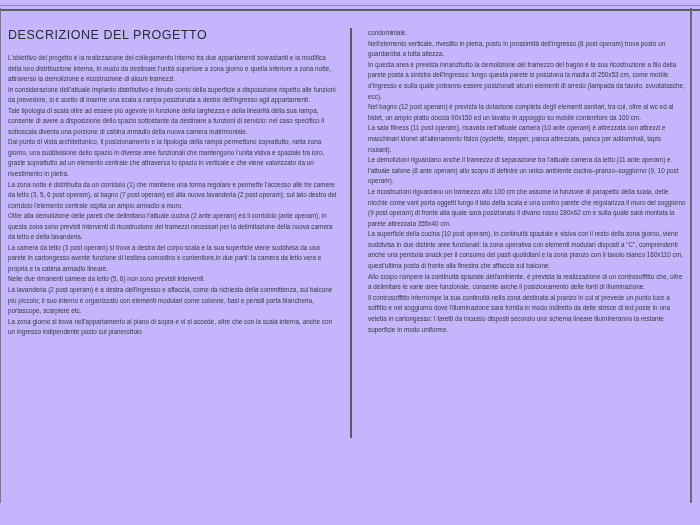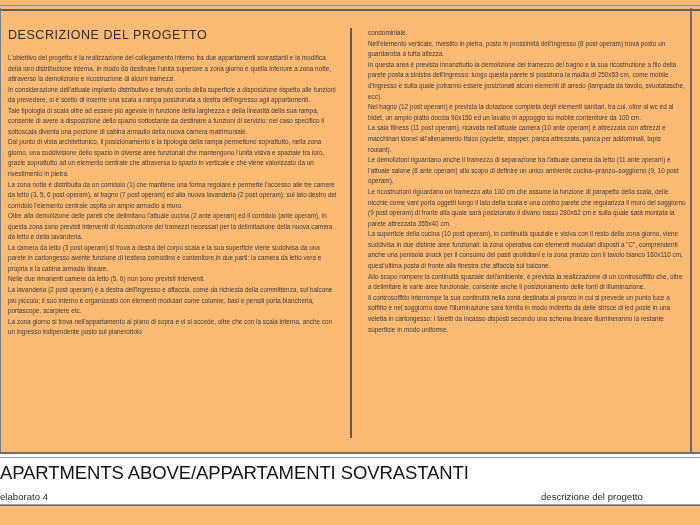--- a/index.html
+++ b/index.html
@@ -15,21 +15,21 @@
     color: #1a1a1a;
     position: relative;
   }
 
   
   #sheet {
     position: absolute;
     left: 0; top: 0;
     width: 700px;
     height: 525px;
-    background: #fdba74;
+    background: #c4b5fd;
   }
 
   
   .frame-top-rule {
     position: absolute;
     left: 0;
     right: 0;
     top: 5px;
     height: 3px;
     border-top: 1px solid #8a8a8a;
@@ -172,23 +172,14 @@
     </div>
 
     <div class="col col-right">
       <p class="para">condominiale.<br>Nell'elemento verticale, rivestito in pietra, posto in prossimità dell'ingresso (8 post operam) trova posto un guardaroba a tutta altezza.<br>In questa area è prevista innanzitutto la demolizione del tramezzo del bagno e la sua ricostruzione a filo della parete posta a sinistra dell'ingresso: lungo questa parete si posiziona la madia di 250x53 cm, come mobile d'ingresso e sulla quale potranno essere posizionati alcuni elementi di arredo (lampada da tavolo, svuotatasche, ecc).<br>Nel bagno (12 post operam) è prevista la dotazione completa degli elementi sanitari, tra cui, oltre al wc ed al bidet, un ampio piatto doccia 90x150 ed un lavabo in appoggio su mobile contenitore da 100 cm.<br>La sala fitness (11 post operam), ricavata nell'attuale camera (10 ante operam) è attrezzata con attrezzi e macchinari idonei all'allenamento fisico (cyclette, stepper, panca attrezzata, panca per addominali, tapis roulant).<br>Le demolizioni riguardano anche il tramezzo di separazione tra l'attuale camera da letto (11 ante operam) e l'attuale salone (8 ante operam) allo scopo di definire un unico ambiente cucina–pranzo–soggiorno (9, 10 post operam).<br>Le ricostruzioni riguardano un tramezzo alto 100 cm che assume la funzione di parapetto della scala, delle nicchie come vani porta oggetti lungo il lato della scala e una contro parete che regolarizza il muro del soggiorno (9 post operam) di fronte alla quale sarà posizionato il divano rosso 280x62 cm e sulla quale sarà montata la parete attrezzata 355x40 cm.<br>La superficie della cucina (10 post operam), in continuità spaziale e visiva con il resto della zona giorno, viene suddivisa in due distinte aree funzionali: la zona operativa con elementi modulari disposti a  "C", comprendenti anche una penisola snack per il consumo dei pasti quotidiani e la zona pranzo con il tavolo bianco 160x110 cm, quest'ultima posta di fronte alla finestra che affaccia sul balcone.<br>Allo scopo rompere la continuità spaziale dell'ambiente, è prevista la realizzazione di un controsoffitto che, oltre a delimitare le varie aree funzionale, consente anche il posizionamento delle fonti di illuminazione.<br>Il controsoffitto interrompe la sua continuità nella zona destinata al pranzo in cui si prevede un punto luce a soffitto e nel soggiorno dove l'illuminazione sarà fornita in modo indiretto da delle strisce di led poste in una veletta in cartongesso: I faretti da incasso disposti secondo uno schema lineare illumineranno la restante superficie in modo uniforme.</p>
     </div>
 
   </div>
 
   <div class="col-divider"></div>
 
-  <div class="titleblock">
-    <div class="titleblock-inner">
-      <div class="tb-main-title">APARTMENTS ABOVE/APPARTAMENTI SOVRASTANTI</div>
-      <div class="tb-subrow">
-        <div class="tb-elaborato">elaborato 4</div>
-        <div class="tb-descr">descrizione del progetto</div>
-      </div>
-    </div>
-  </div>
 
 </div>
 
 </body></html>

